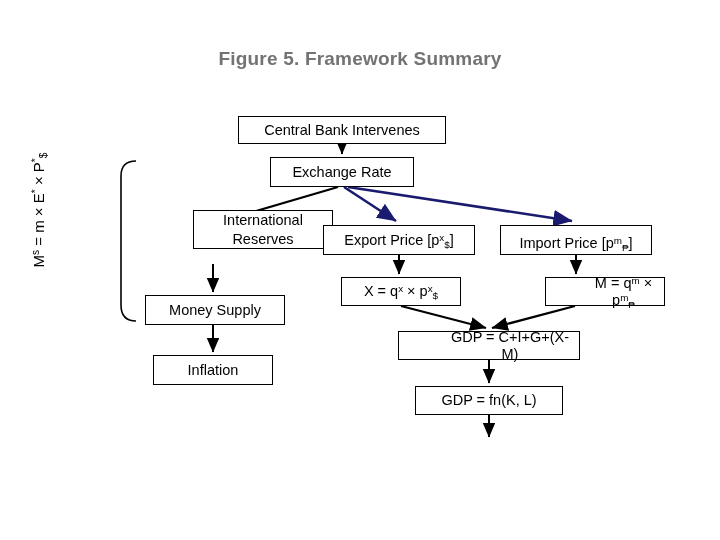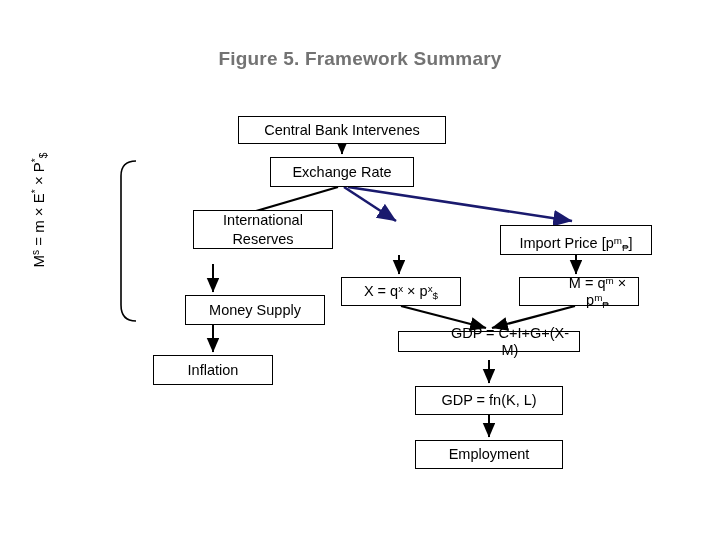--- a/index.html
+++ b/index.html
@@ -129,46 +129,46 @@
   </div>
 
   <div class="node" style="left:270px; top:157px; width:144px; height:30px;">
     <span>Exchange Rate</span>
   </div>
 
   <div class="node two-line" style="left:145px; top:210px; width:140px; height:39px;margin-left:48px;">
     <span>International Reserves</span>
   </div>
 
+  <div class="node" style="left:323px; top:225px; width:152px; height:30px;">
+    <span>Export Price [p<sup>x</sup><sub>$</sub>]</span>
+  </div>
 
   <div class="node" style="left:500px; top:225px; width:152px; height:30px;align-items:flex-end;">
     <span>Import Price [p<sup>m</sup><sub>₱</sub>]</span>
   </div>
 
-  <div class="node" style="left:145px; top:295px; width:140px; height:30px;margin-left:40px;">
+  <div class="node" style="left:145px; top:295px; width:140px; height:30px;">
     <span>Money Supply</span>
   </div>
 
   <div class="node" style="left:341px; top:277px; width:120px; height:29px;">
     <span>X = q<sup>x</sup> × p<sup>x</sup><sub>$</sub></span>
   </div>
 
-  <div class="node" style="left:519px; top:277px; width:120px; height:29px;padding-left:43px;">
+  <div class="node" style="left:545px; top:277px; width:120px; height:29px;padding-left:43px;">
     <span>M = q<sup>m</sup> × p<sup>m</sup><sub>₱</sub></span>
   </div>
 
   <div class="node" style="left:153px; top:355px; width:120px; height:30px;justify-content:center;">
     <span>Inflation</span>
   </div>
 
-  <div class="node" style="left:398px; top:331px; width:182px; height:21px;padding-left:48px;">
+  <div class="node" style="left:398px; top:331px; width:182px; height:29px;padding-left:48px;">
     <span>GDP = C+I+G+(X-M)</span>
   </div>
 
   <div class="node" style="left:415px; top:386px; width:148px; height:29px;text-align:right;">
     <span>GDP = fn(K, L)</span>
   </div>
 
-  <div class="node" style="left:415px; top:440px; width:148px; height:29px;">
-    <span>Employment</span>
-  </div>
 
 </div>
 
 </body></html>

